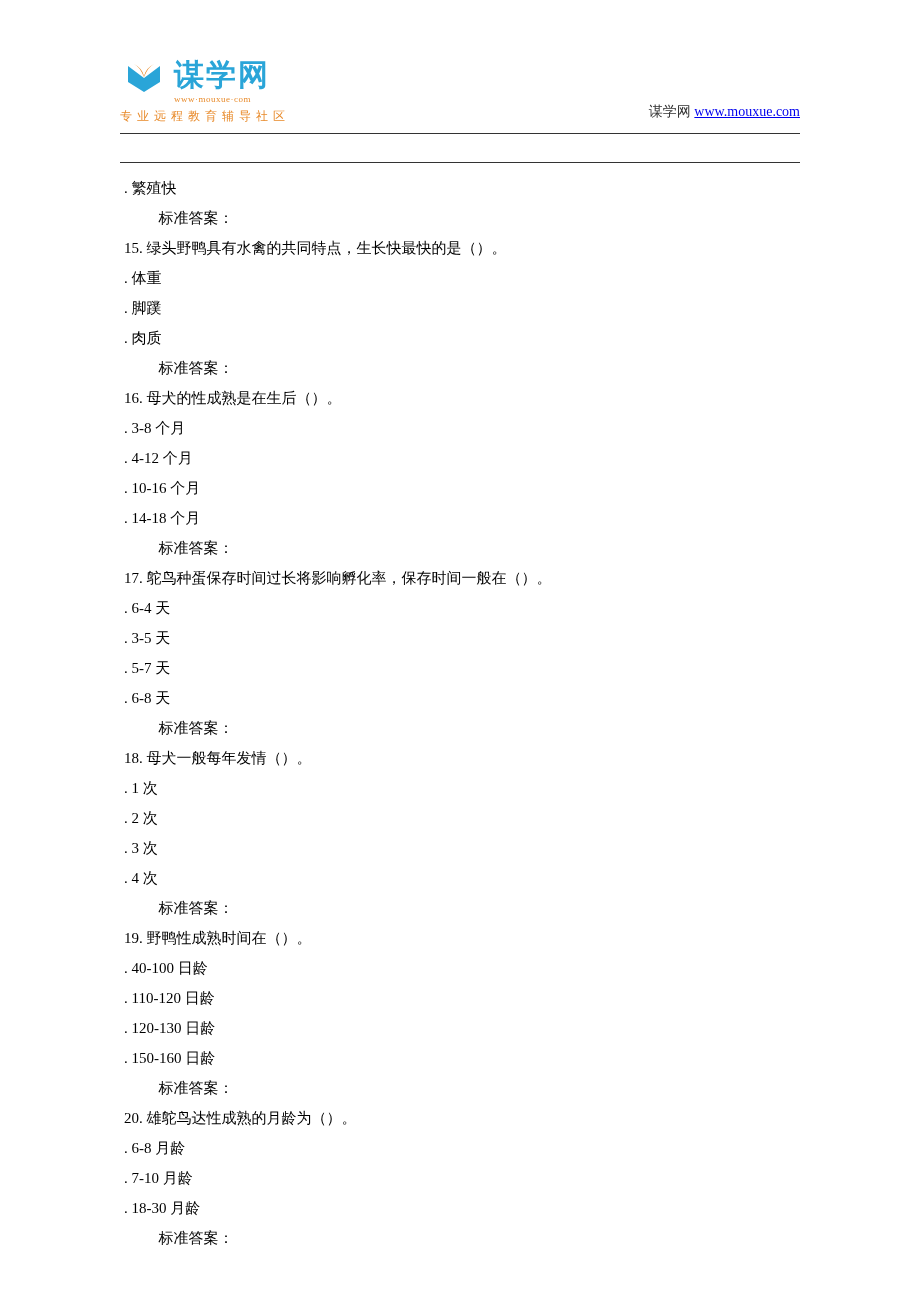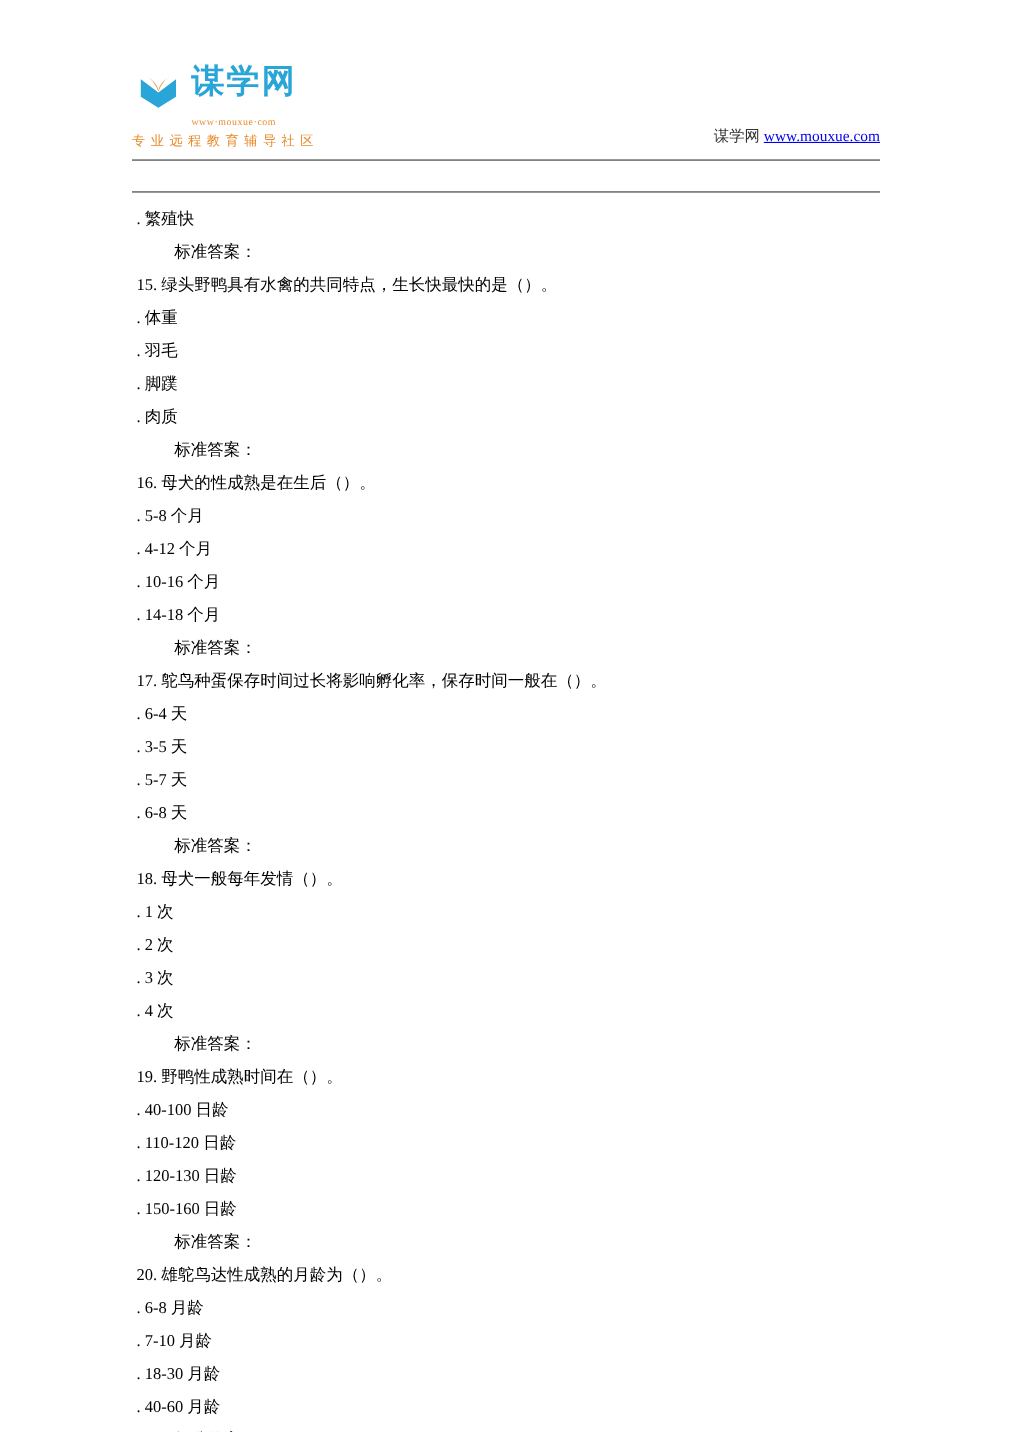--- a/index.html
+++ b/index.html
@@ -45,21 +45,21 @@
       font-size: 30px;
       font-weight: bold;
       color: #2aa5d8;
       font-family: "KaiTi", "SimHei", sans-serif;
       letter-spacing: 2px;
     }
     .logo-sub {
       font-size: 9px;
       color: #e88a2a;
       letter-spacing: 0.5px;
-      margin-top: 17px;
+      margin-top: 5px;
     }
     .logo-tagline {
       font-size: 12px;
       color: #e88a2a;
       letter-spacing: 5px;
       margin-top: 4px;
       font-family: "SimHei", sans-serif;
     }
     .header-right {
       font-size: 14px;
@@ -113,26 +113,25 @@
   </div>
 
   <div class="divider"></div>
 
   <div class="content">
     <div id="content-root">
         <div class="option-line">繁殖快</div>
         <div class="answer-line">标准答案：</div>
         <div class="question-line">15.   绿头野鸭具有水禽的共同特点，生长快最快的是（）。</div>
         <div class="option-line">体重</div>
-        <div class="option-line">羽毛</div>
         <div class="option-line">脚蹼</div>
         <div class="option-line">肉质</div>
         <div class="answer-line">标准答案：</div>
         <div class="question-line">16.   母犬的性成熟是在生后（）。</div>
-        <div class="option-line">5-8 个月</div>
+        <div class="option-line">3-8 个月</div>
         <div class="option-line">4-12 个月</div>
         <div class="option-line">10-16 个月</div>
         <div class="option-line">14-18 个月</div>
         <div class="answer-line">标准答案：</div>
         <div class="question-line">17.   鸵鸟种蛋保存时间过长将影响孵化率，保存时间一般在（）。</div>
         <div class="option-line">6-4 天</div>
         <div class="option-line">3-5 天</div>
         <div class="option-line">5-7 天</div>
         <div class="option-line">6-8 天</div>
         <div class="answer-line">标准答案：</div>
@@ -145,17 +144,16 @@
         <div class="question-line">19.   野鸭性成熟时间在（）。</div>
         <div class="option-line">40-100 日龄</div>
         <div class="option-line">110-120 日龄</div>
         <div class="option-line">120-130 日龄</div>
         <div class="option-line">150-160 日龄</div>
         <div class="answer-line">标准答案：</div>
         <div class="question-line">20.   雄鸵鸟达性成熟的月龄为（）。</div>
         <div class="option-line">6-8 月龄</div>
         <div class="option-line">7-10 月龄</div>
         <div class="option-line">18-30 月龄</div>
-        <div class="option-line">40-60 月龄</div>
         <div class="answer-line">标准答案：</div>
       </div>
   </div>
 </div>
 
 </body></html>

